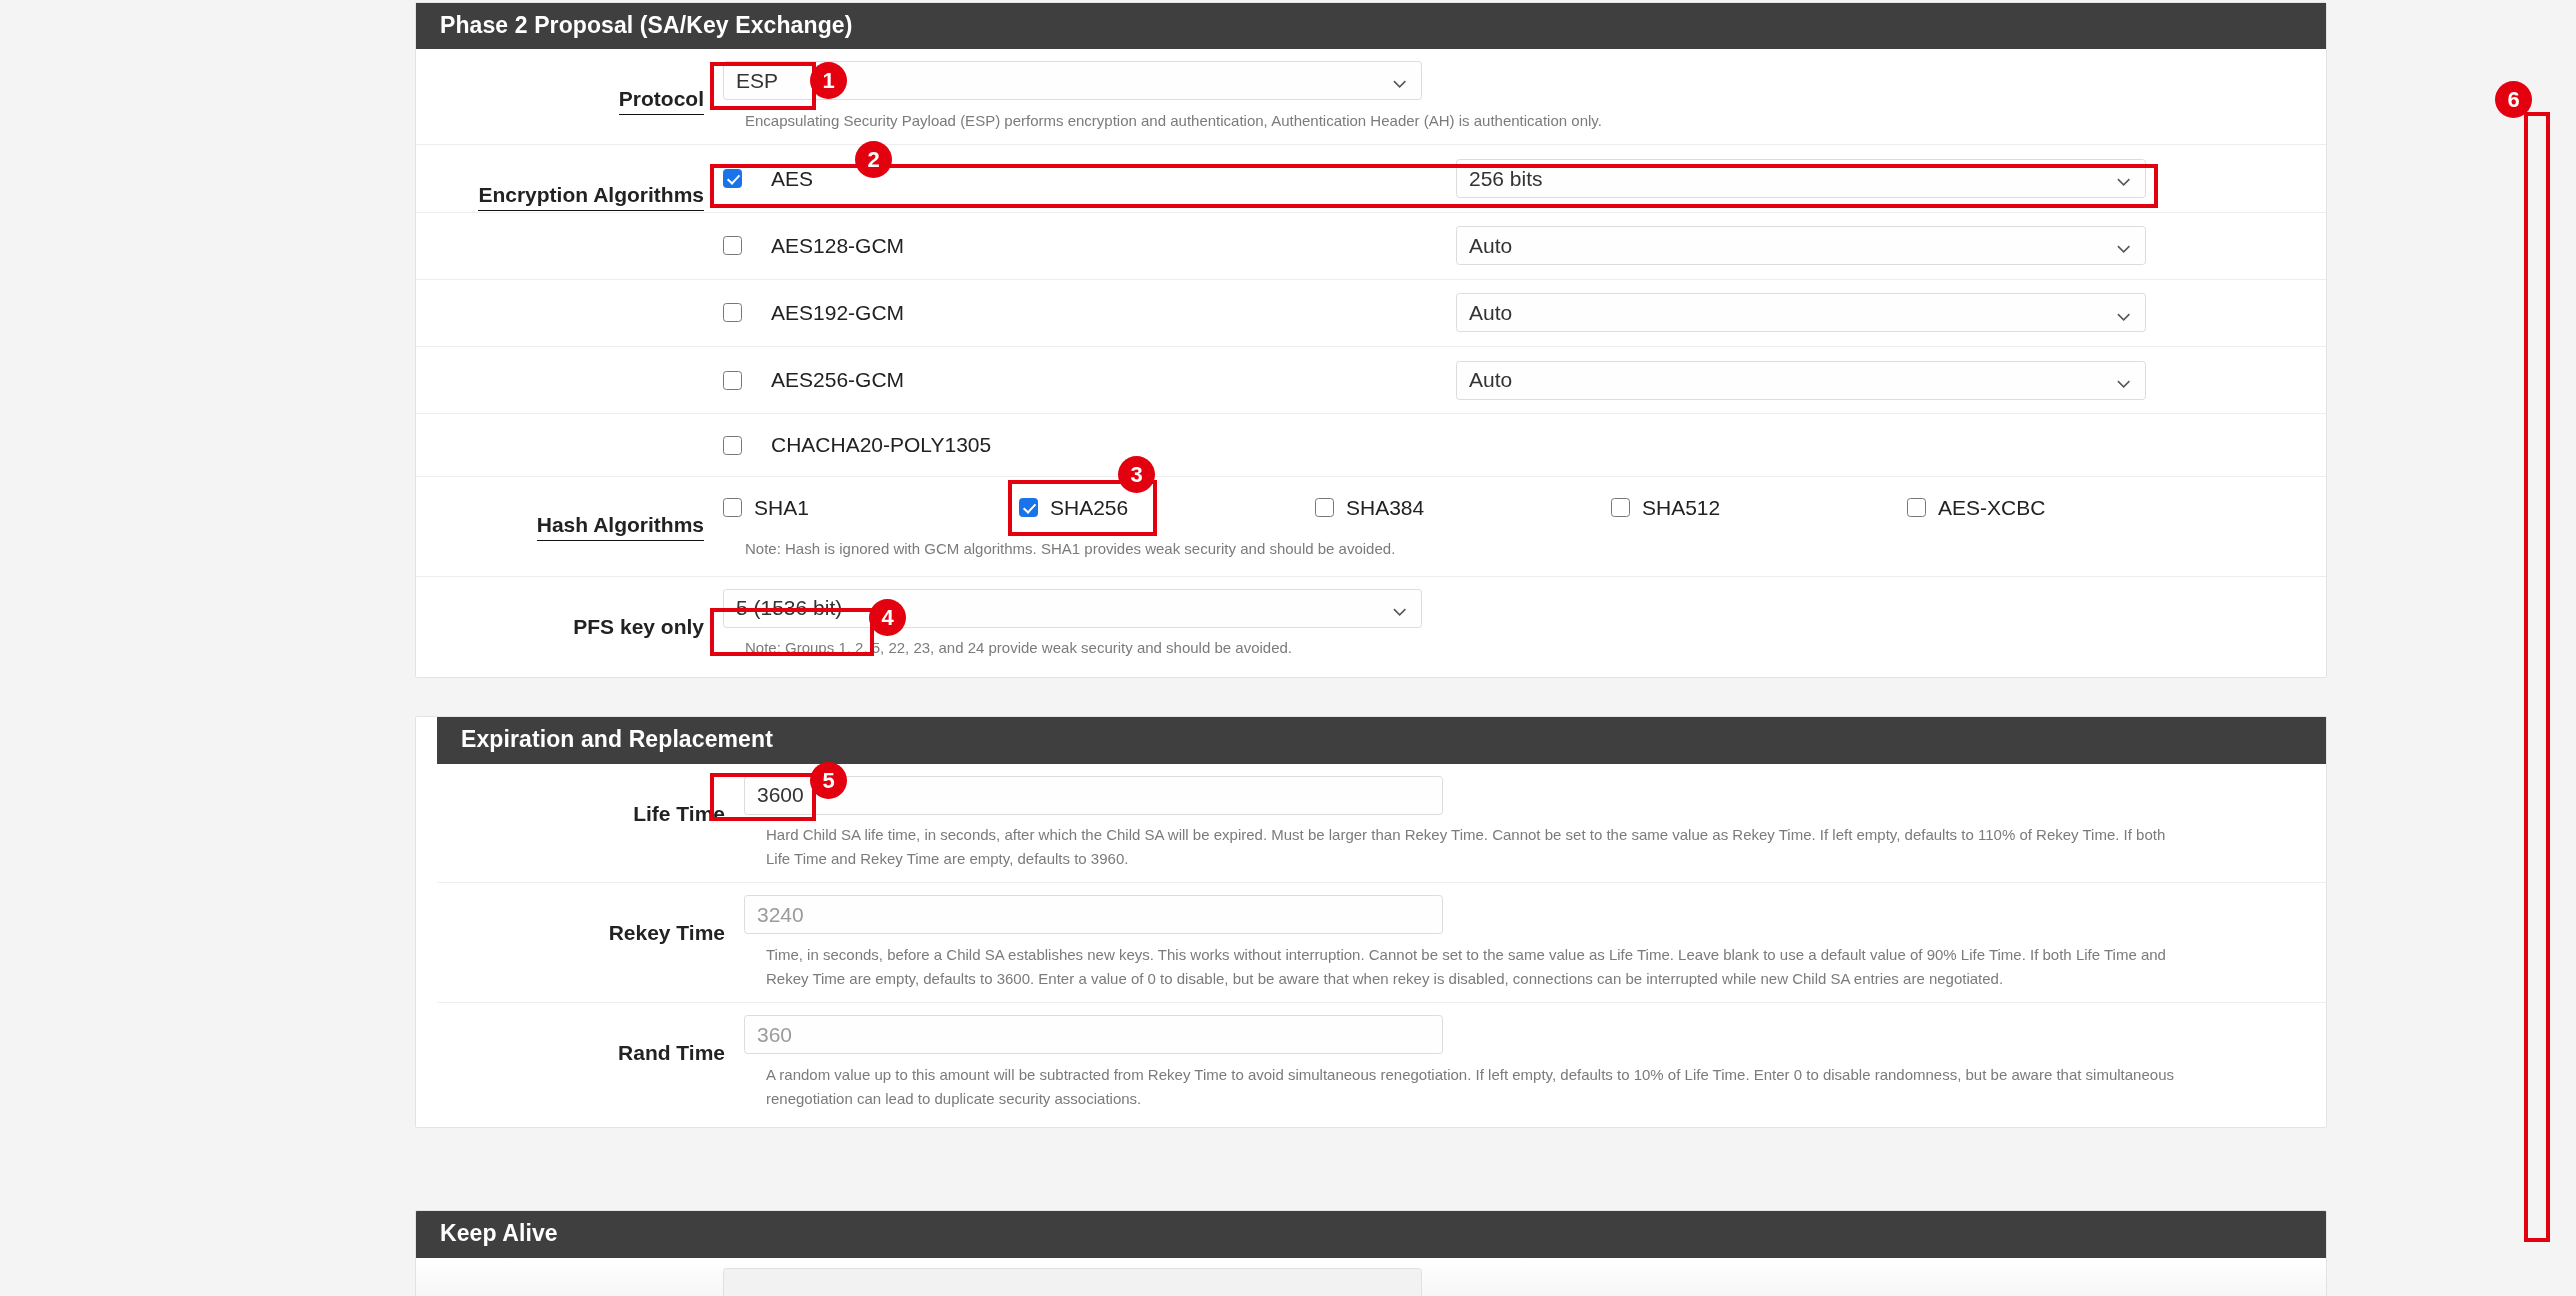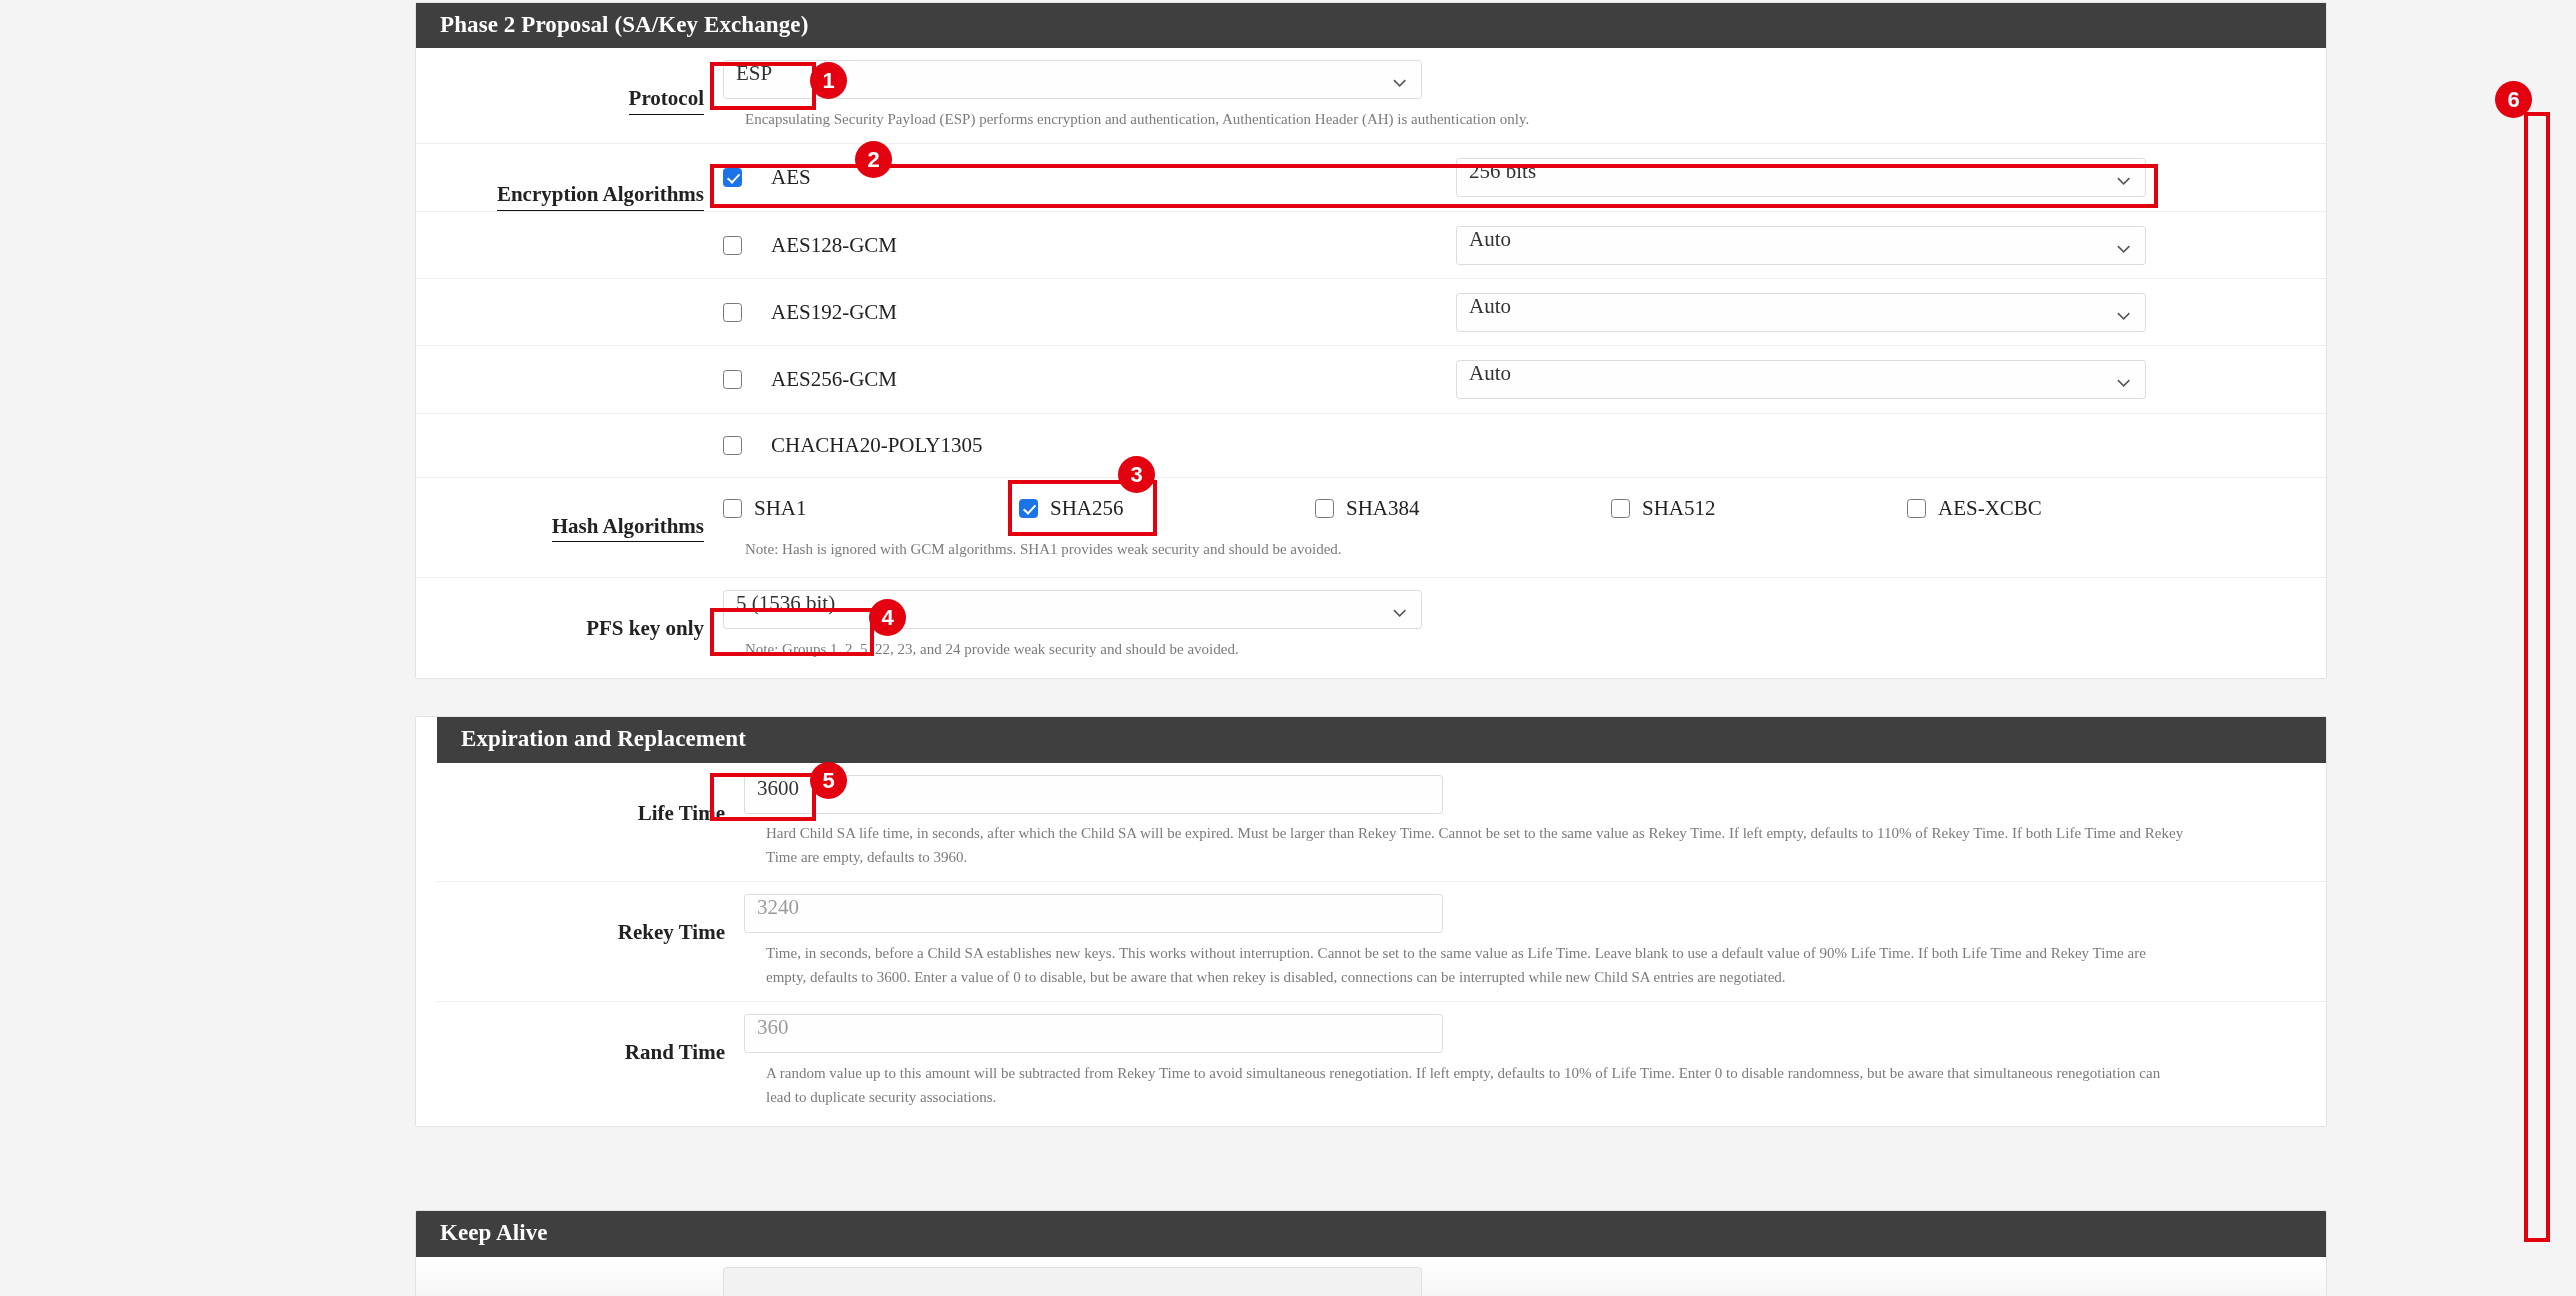--- a/index.html
+++ b/index.html
@@ -18,21 +18,20 @@
   }
 
   
   .panel {
     position: absolute;
     left: 415px;
     width: 1912px;
     background: #fff;
     border: 0.9px solid #e3e3e3;
     border-radius: 1.7px;
-    font-family: Liberation Serif, serif;
   }
   .panel-head {
     background: #3f3f3f;
     color: #fff;
     font-size: 23px;
     font-weight: bold;
     padding: 9.4px 0 10.2px 24px;
     letter-spacing: 0.1px;
   }
 
@@ -68,21 +67,21 @@
 
   
   .select, .textin {
     height: 39px;
     border: 0.9px solid #dcdcdc;
     border-radius: 3.4px;
     background: #fefefe;
     font-size: 21px;
     color: #333;
     display: flex;
-    align-items: flex-start;
+    align-items: center;
     padding: 0 12px;
     position: relative;
   }
   .select .chev {
     position: absolute;
     right: 13.6px;
     top: 50%;
     transform: translateY(-50%);
     width: 15.3px; height: 15.3px;
     color: #555;

